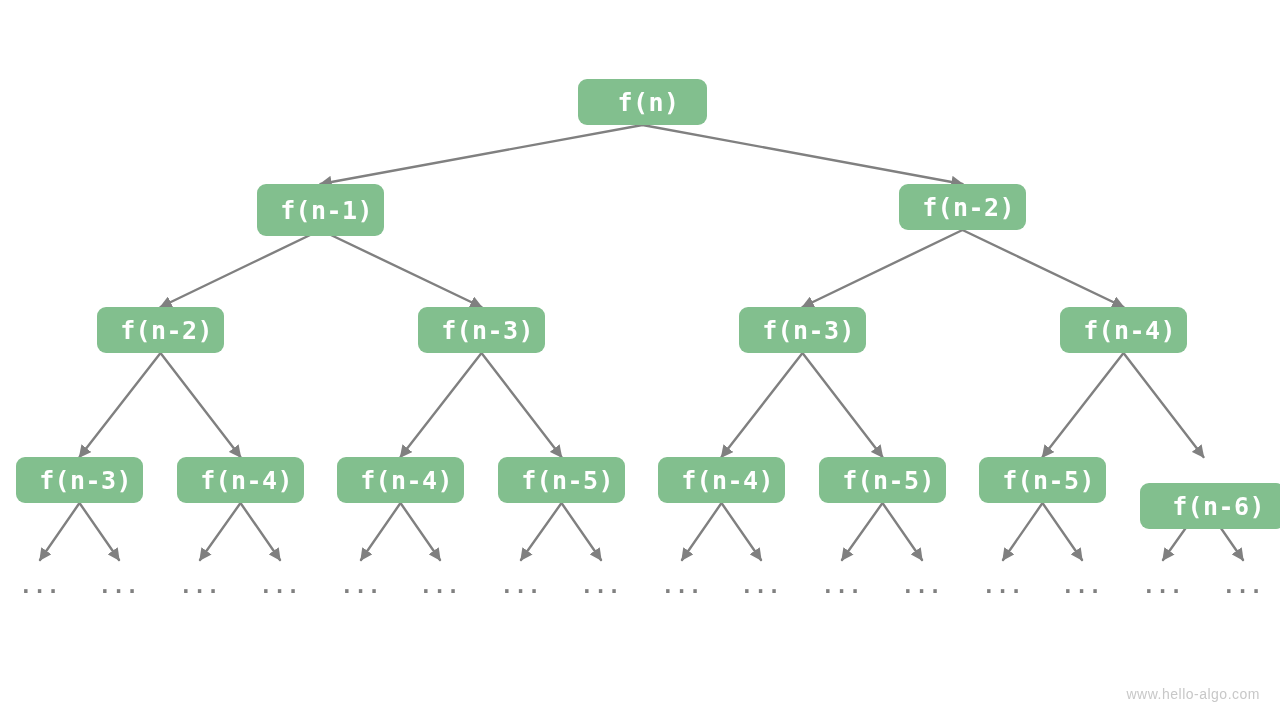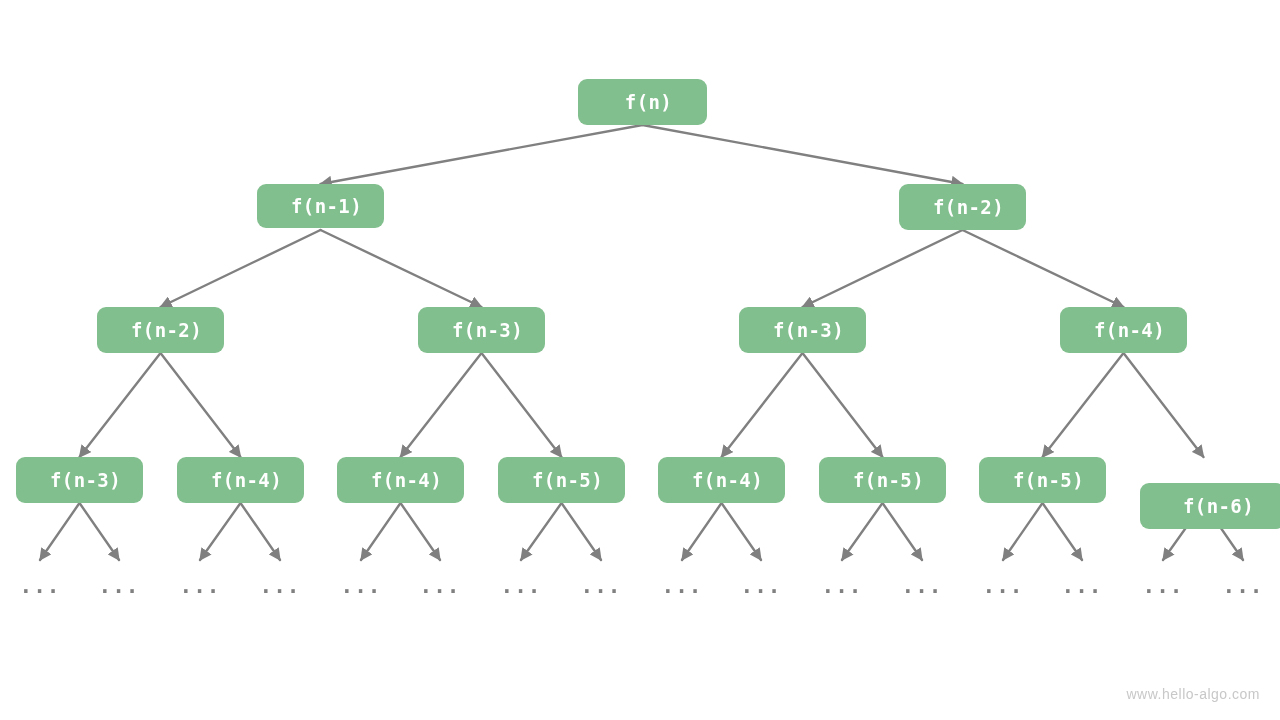--- a/index.html
+++ b/index.html
@@ -26,21 +26,21 @@
   .node {
     position: absolute;
     box-sizing: border-box;
     background: #82bf8e;
     border-radius: 9px;
     color: #ffffff;
     display: flex;
     align-items: center;
     justify-content: center;
     font-family: "DejaVu Sans Mono", "Liberation Mono", monospace;
-    font-size: 19px;
+    font-size: 25px;
     font-weight: 700;
     letter-spacing: 0.4px;
     white-space: nowrap;
     user-select: none;
     padding-left: 12px;
   }
   .ellipsis {
     position: absolute;
     color: #808080;
     font-family: "DejaVu Sans Mono", "Liberation Mono", monospace;
@@ -104,21 +104,21 @@
         <line x1="882.5" y1="503" x2="922" y2="560" stroke="#808080" stroke-width="2.4" stroke-linecap="round" marker-end="url(#arrowhead)"></line>
         <line x1="1042.5" y1="503" x2="1003" y2="560" stroke="#808080" stroke-width="2.4" stroke-linecap="round" marker-end="url(#arrowhead)"></line>
         <line x1="1042.5" y1="503" x2="1082" y2="560" stroke="#808080" stroke-width="2.4" stroke-linecap="round" marker-end="url(#arrowhead)"></line>
         <line x1="1203.5" y1="503" x2="1163" y2="560" stroke="#808080" stroke-width="2.4" stroke-linecap="round" marker-end="url(#arrowhead)"></line>
         <line x1="1203.5" y1="503" x2="1243" y2="560" stroke="#808080" stroke-width="2.4" stroke-linecap="round" marker-end="url(#arrowhead)"></line>
       </g>
   </svg>
 
   <div id="node-layer">
       <div class="node" style="left: 578px; top: 79px; width: 129px; height: 46px;">f(n)</div>
-      <div class="node" style="left: 257px; top: 184px; width: 127px; height: 44px;">f(n-1)</div>
+      <div class="node" style="left: 257px; top: 184px; width: 127px; height: 52px;">f(n-1)</div>
       <div class="node" style="left: 899px; top: 184px; width: 127px; height: 46px;">f(n-2)</div>
       <div class="node" style="left: 97px; top: 307px; width: 127px; height: 46px;">f(n-2)</div>
       <div class="node" style="left: 418px; top: 307px; width: 127px; height: 46px;">f(n-3)</div>
       <div class="node" style="left: 739px; top: 307px; width: 127px; height: 46px;">f(n-3)</div>
       <div class="node" style="left: 1060px; top: 307px; width: 127px; height: 46px;">f(n-4)</div>
       <div class="node" style="left: 16px; top: 457px; width: 127px; height: 46px;">f(n-3)</div>
       <div class="node" style="left: 177px; top: 457px; width: 127px; height: 46px;">f(n-4)</div>
       <div class="node" style="left: 337px; top: 457px; width: 127px; height: 46px;">f(n-4)</div>
       <div class="node" style="left: 498px; top: 457px; width: 127px; height: 46px;">f(n-5)</div>
       <div class="node" style="left: 658px; top: 457px; width: 127px; height: 46px;">f(n-4)</div>

